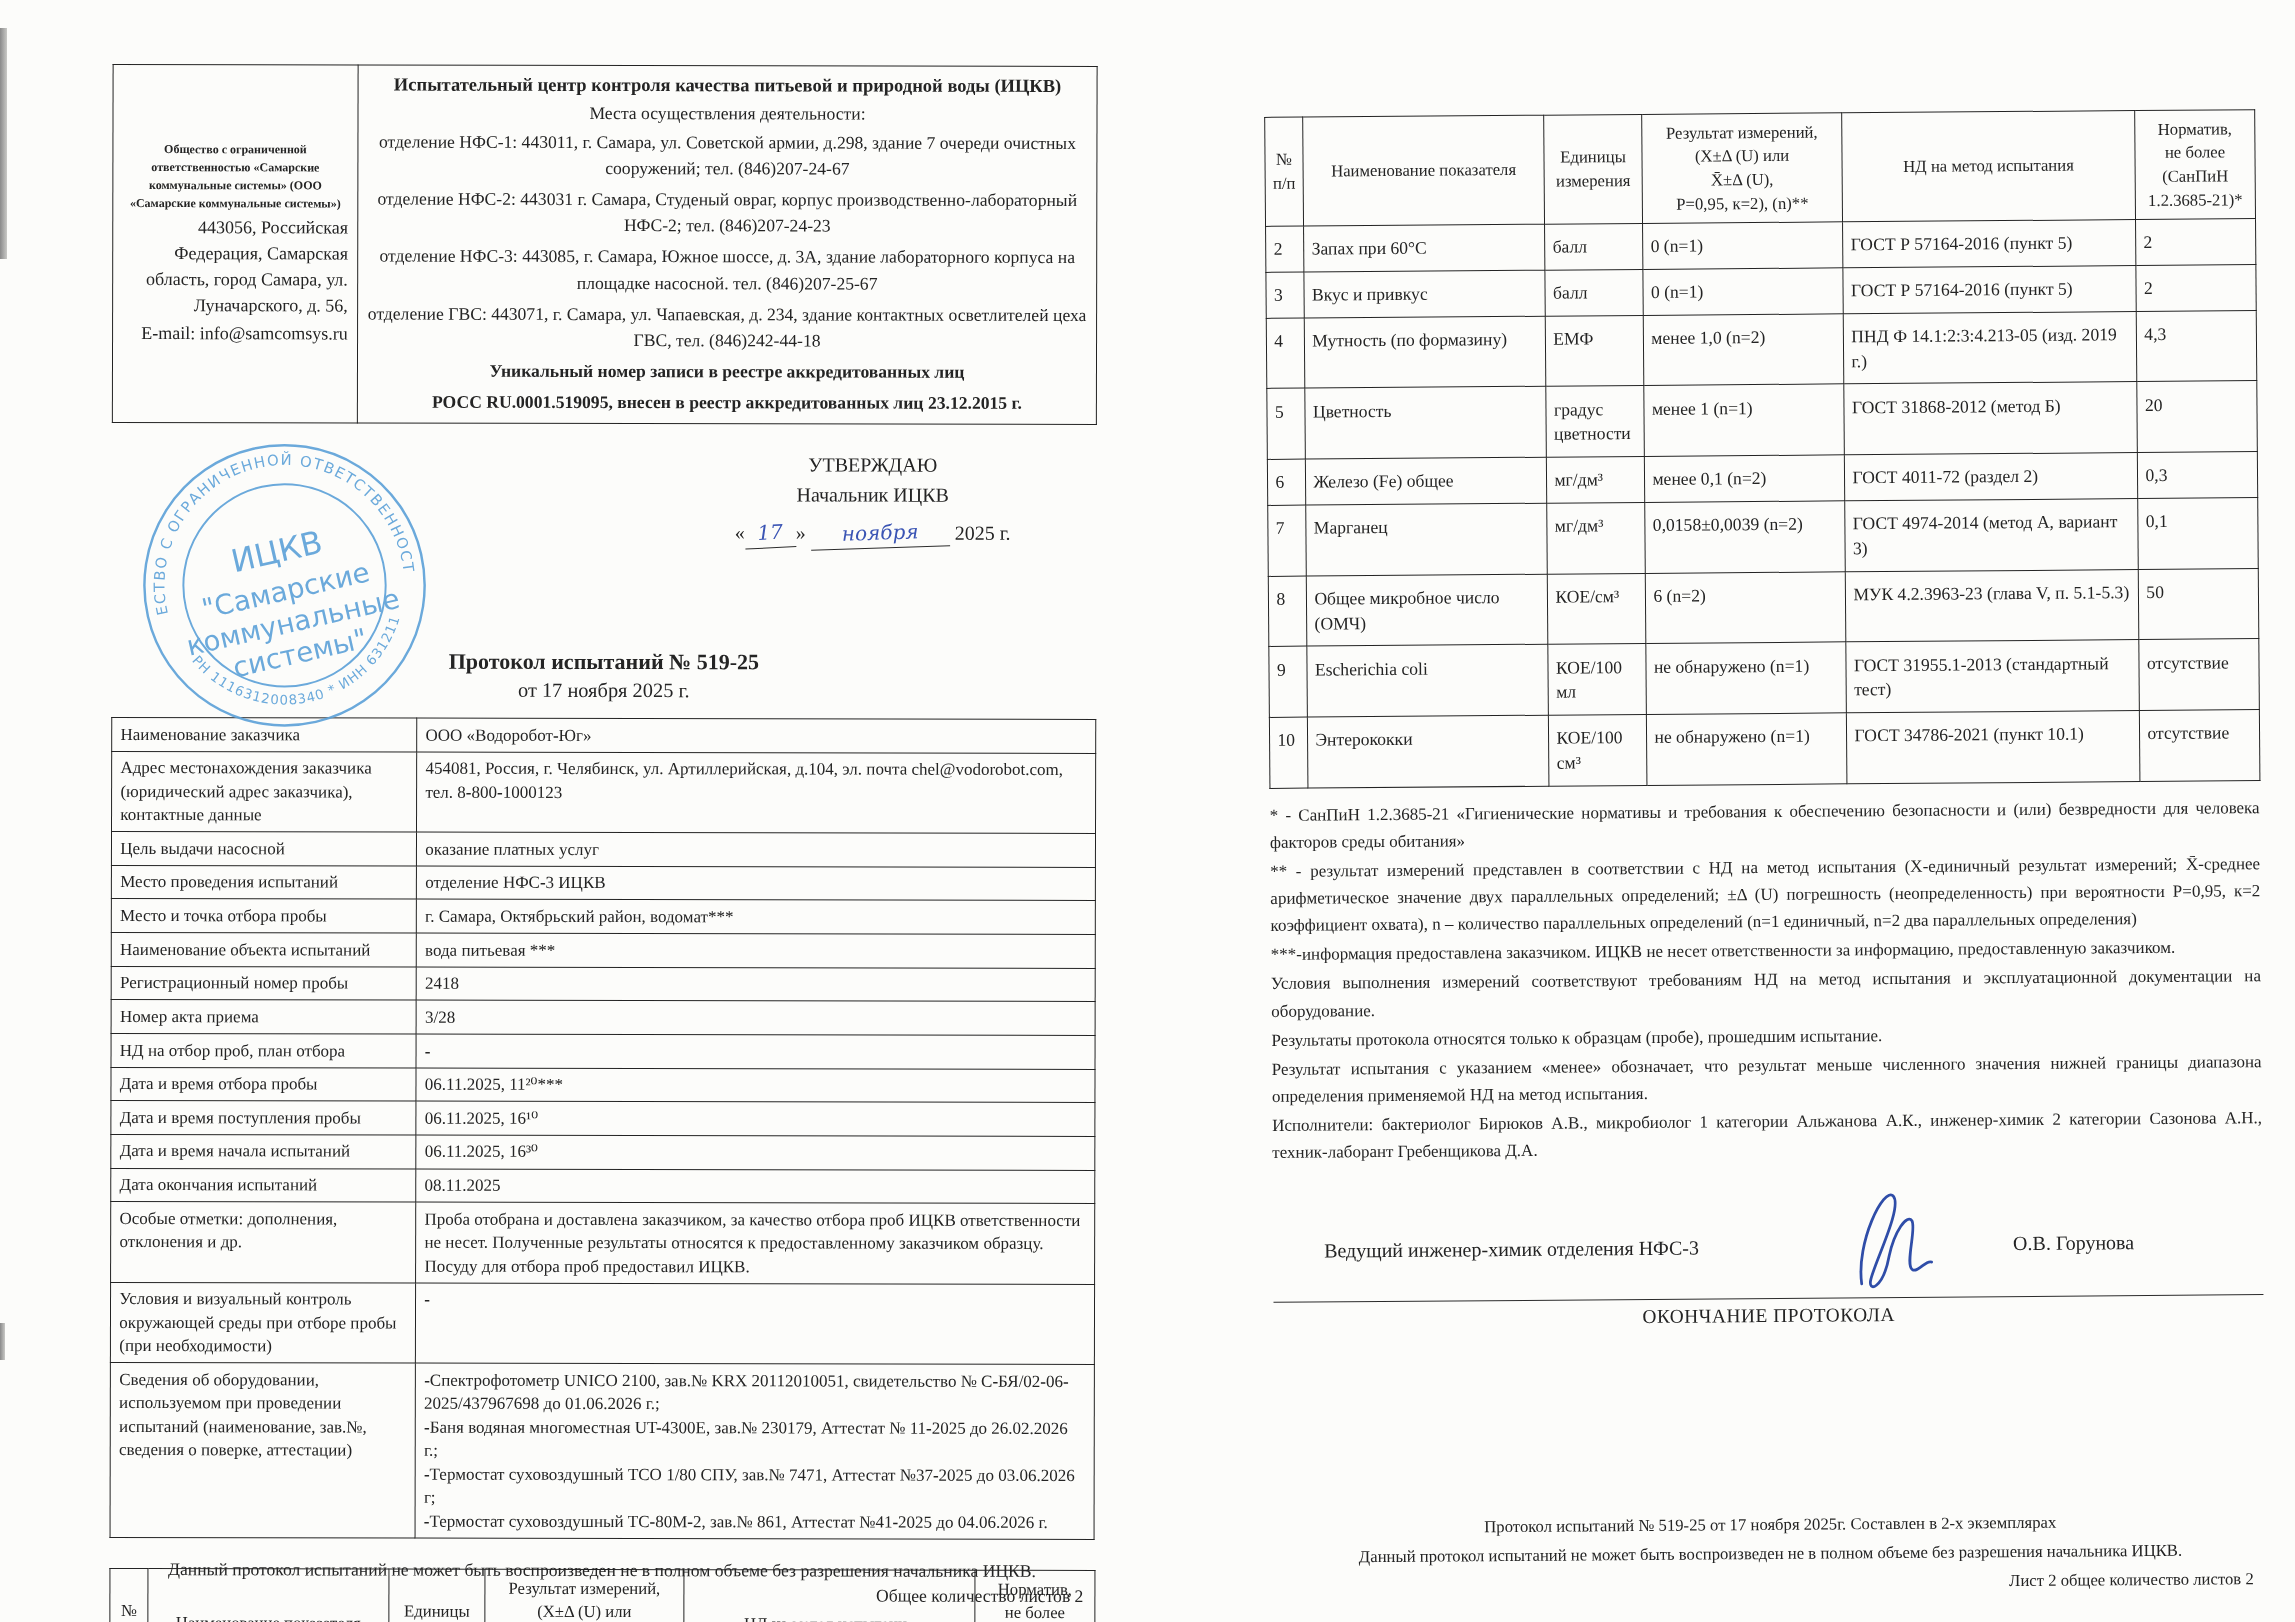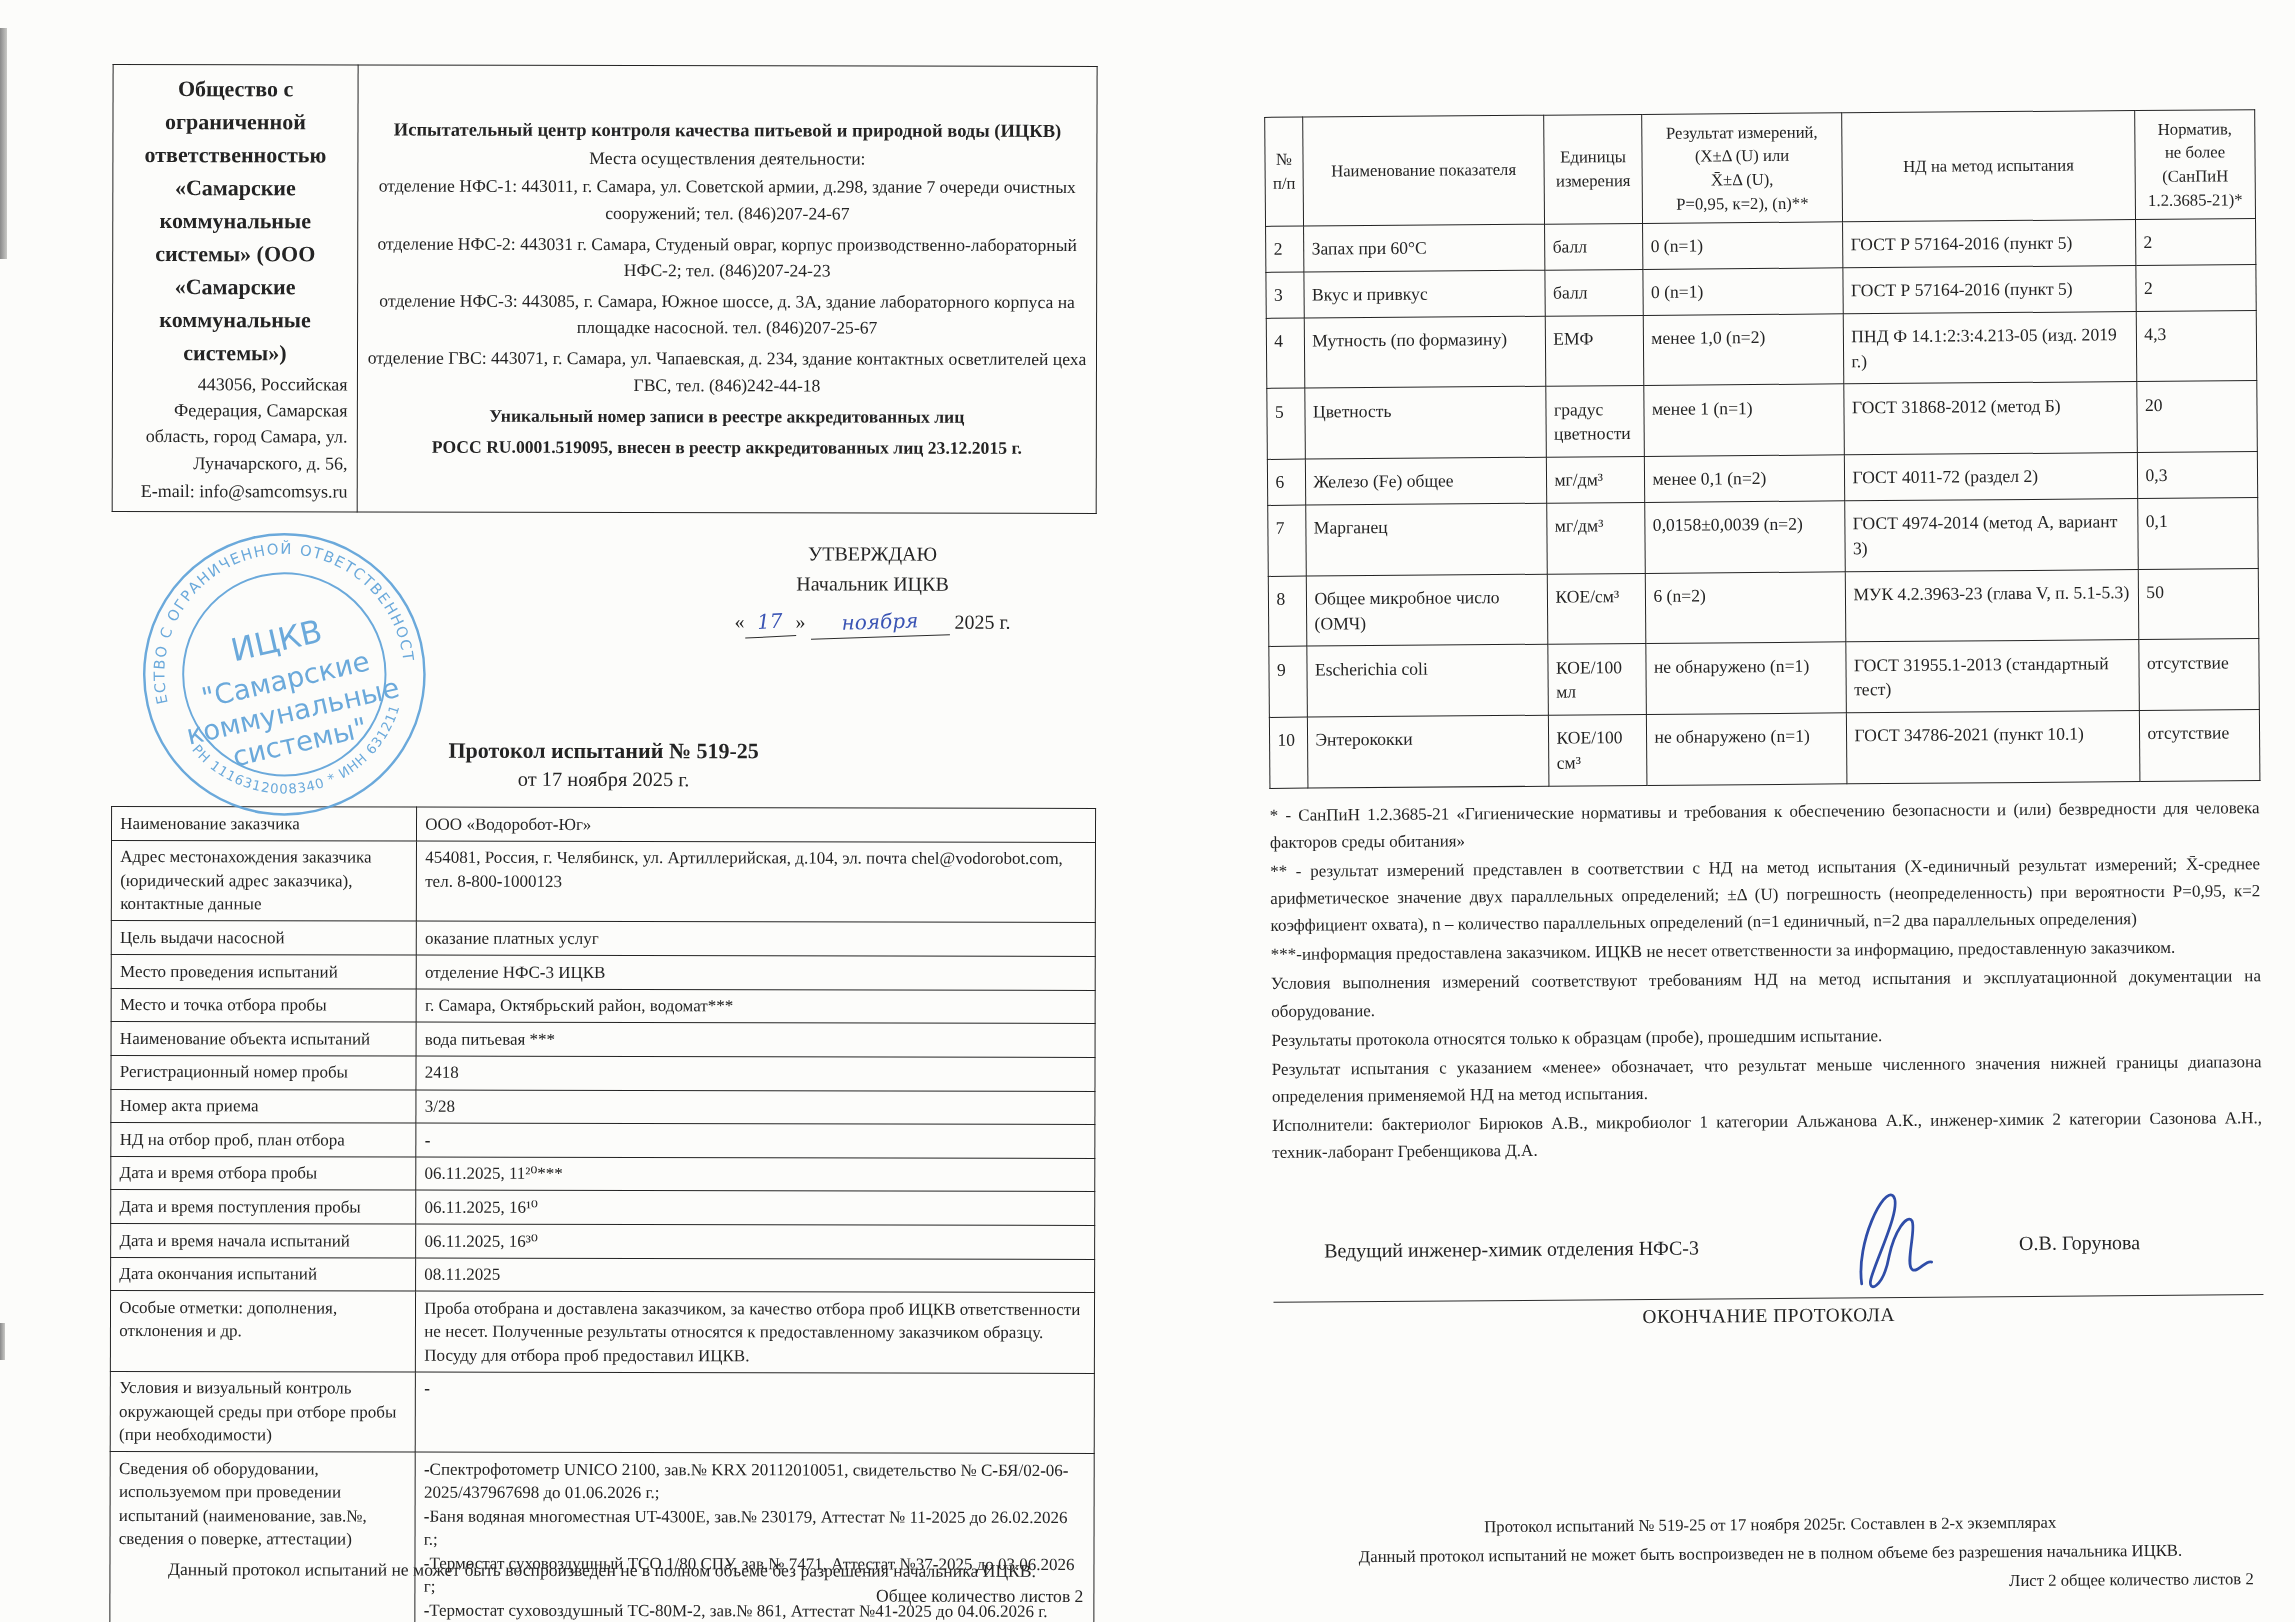--- a/index.html
+++ b/index.html
@@ -10,21 +10,21 @@
   }
   .sheet{position:relative;width:2295px;height:1623px;}
   .scan-edge{position:absolute;background:linear-gradient(90deg,#8a8a8a,#c9c9c6);}
   .edge1{left:0;top:28px;width:6.5px;height:231px;}
   .edge2{left:0;top:1323px;width:4.6px;height:37px;}
 
   
   .page1{position:absolute;left:111px;top:65px;width:985px;height:1543px;transform:rotate(0.12deg);}
   table{border-collapse:collapse;table-layout:fixed;width:100%;}
   .org-table td{border:1.9px solid #232323;vertical-align:middle;padding:7.4px 9.3px;}
-  .org-name{font-weight:bold;font-size:22px;line-height:1.5;text-align:center;}
+  .org-name{font-weight:bold;font-size:12px;line-height:1.5;text-align:center;}
   .org-addr{font-size:18px;line-height:1.45;text-align:right;margin-top:1.9px;}
   .center-cell{text-align:center;}
   .center-title{font-weight:bold;font-size:18.5px;line-height:1.4;}
   .center-sub{font-size:17.6px;margin-top:3.7px;}
   .loc-list p{font-size:17.6px;line-height:1.5;margin:4.6px 0;}
   .accred{font-weight:bold;font-size:17.6px;line-height:1.5;margin-top:4.6px;}
 
   .approve-row{position:relative;height:222px;}
   .stamp{position:absolute;left:25.4px;top:14px;width:296px;height:296px;z-index:3;opacity:.92;}
   .approve{position:absolute;left:546px;top:25.4px;width:430px;text-align:center;font-size:20px;line-height:1.5;}
@@ -52,21 +52,21 @@
   .p1-footer-line{text-align:center;}
   .p1-footer-pages{text-align:right;padding-right:11px;margin-top:4.6px;}
 
   
   .page2{position:absolute;left:1270px;top:113px;width:990px;height:1487px;transform:rotate(-0.45deg);}
   .notes{margin-top:13px;font-size:17px;line-height:1.6;text-align:justify;}
   .notes p{margin:1.9px 0;}
   .sig-row2{position:relative;margin-top:42px;height:83px;font-size:20px;}
   .sig2-role{position:absolute;left:51px;top:32px;}
   .sig2{position:absolute;left:569px;top:-28px;width:106px;height:125px;}
-  .sig2-person{position:absolute;left:740px;top:30px;margin-left:6px;}
+  .sig2-person{position:absolute;left:740px;top:30px;}
   .end-rule{border-top:1.9px solid #2a2a2a;margin-top:11px;}
   .end-title{text-align:center;font-size:19.4px;margin-top:5.6px;letter-spacing:0.5px;}
   .p2-footer{position:absolute;left:0;top:1397px;width:100%;font-size:16.7px;line-height:1.75;}
   .p2-footer .c{text-align:center;}
   .p2-footer .r{text-align:right;padding-right:12px;}
 </style>
 </head>
 <body>
 
 <div class="sheet">

